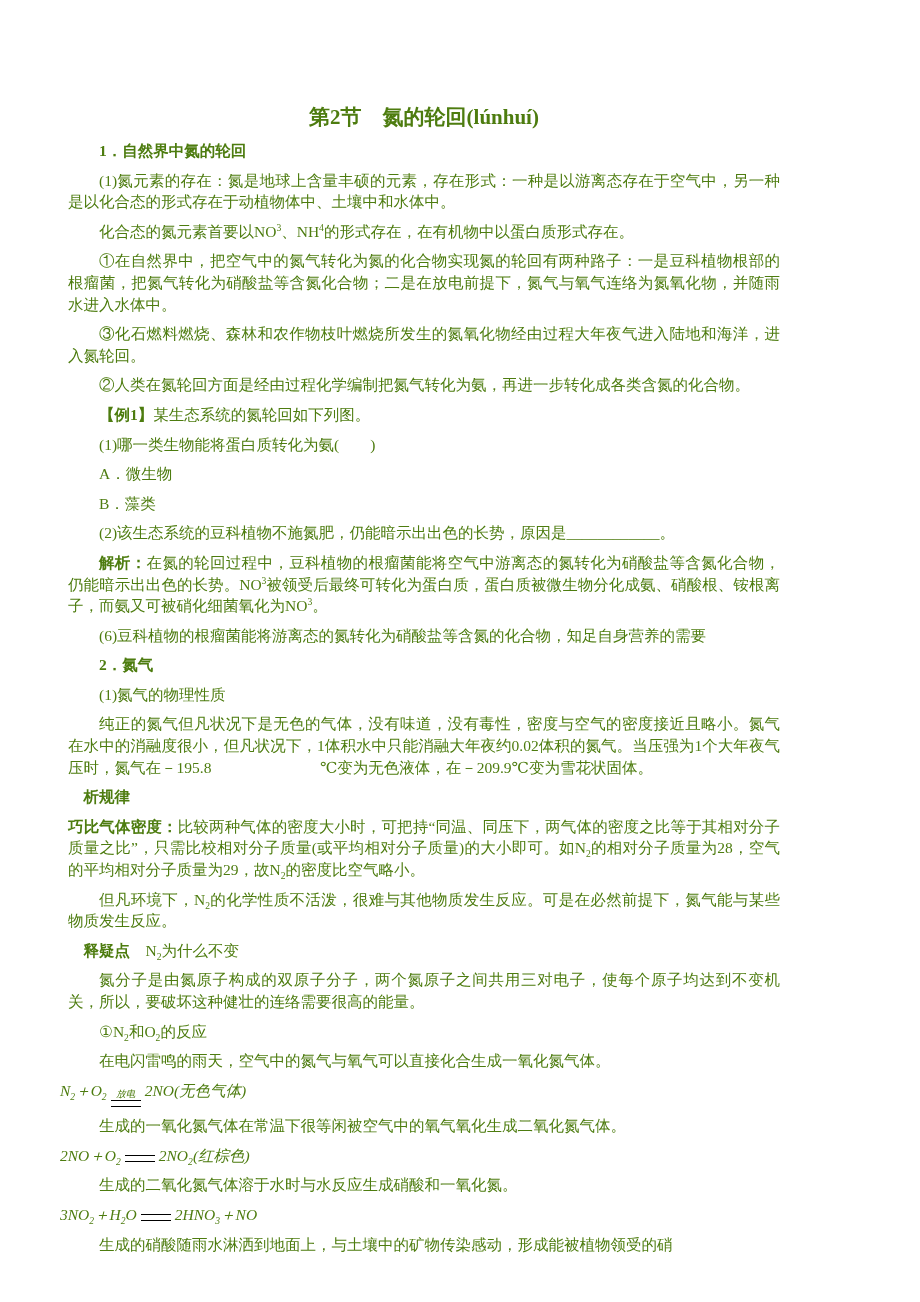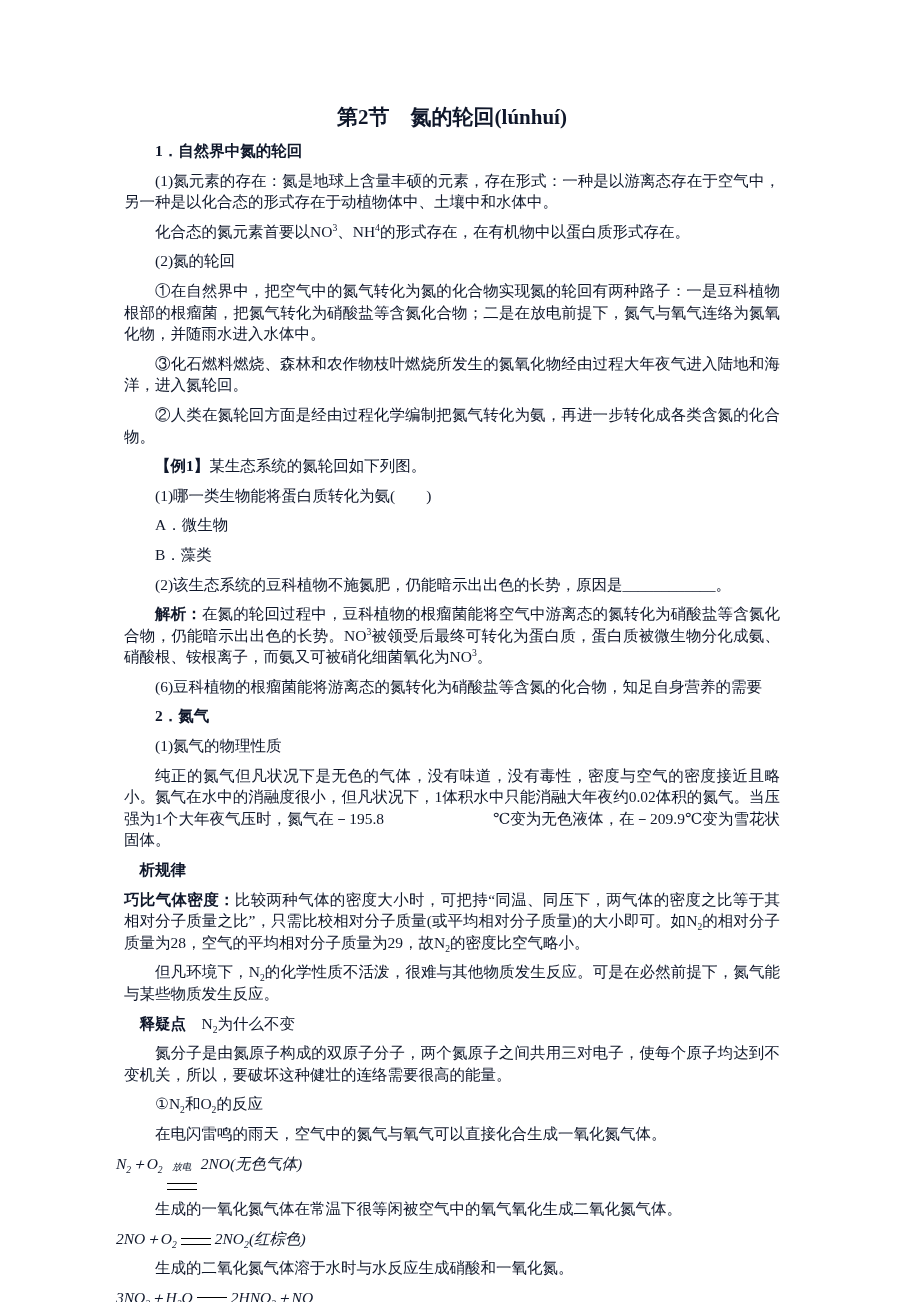--- a/index.html
+++ b/index.html
@@ -1,54 +1,53 @@
 <!DOCTYPE html>
 <html><head>
 <meta charset="utf-8">
 <style>
   html,body{margin:0;padding:0;background:#ffffff;}
   .page{
     width:920px;height:1302px;box-sizing:border-box;
-    background:#ffffff;color:#0f172a;
-    padding:102px 132px 30px 116px;
+    background:#ffffff;color:#4d7c0f;
+    padding:102px 132px 30px 60px;
     font-family:"Liberation Serif","DejaVu Serif",serif;
     font-size:15.5px;line-height:21.6px;
     overflow:hidden;
   }
   .title{
     text-align:center;font-weight:bold;font-size:21px;line-height:30px;
     margin:0 0 8px 0;
   }
   .para{text-align:justify;margin:8px;}
   .ind{text-indent:2em;}
   .ind1{text-indent:1em;}
   .flush{text-indent:0;}
   .f{margin:3px 0;font-style:italic;}
   .b{font-weight:bold;}
   sup,sub{font-size:0.62em;line-height:0;}
   .eq{
     display:inline-flex;flex-direction:column;align-items:center;
     vertical-align:-1px;margin:0 4px;
   }
-  .eq-top{font-size:9.5px;line-height:1;margin-bottom:11px;}
+  .eq-top{font-size:9.5px;line-height:1;margin-bottom:1px;}
   .eq-bar{
     display:inline-block;width:30px;height:5px;
     border-top:1px solid #000;border-bottom:1px solid #000;
   }
 </style>
 </head>
 <body>
 
 <div class="page">
   <div class="title">第2节　氮的轮回(lúnhuí)</div>
   <div>
       <div class="para ind"><span class="b">1．自然界中氮的轮回</span></div>
       <div class="para ind"><span>(1)氮元素的存在：氮是地球上含量丰硕的元素，存在形式：一种是以游离态存在于空气中，另一种是以化合态的形式存在于动植物体中、土壤中和水体中。</span></div>
       <div class="para ind"><span>化合态的氮元素首要以NO</span><sup>3</sup><span>、NH</span><sup>4</sup><span>的形式存在，在有机物中以蛋白质形式存在。</span></div>
-      <div class="para ind"><span>(2)氮的轮回</span></div>
       <div class="para ind"><span>①在自然界中，把空气中的氮气转化为氮的化合物实现氮的轮回有两种路子：一是豆科植物根部的根瘤菌，把氮气转化为硝酸盐等含氮化合物；二是在放电前提下，氮气与氧气连络为氮氧化物，并随雨水进入水体中。</span></div>
       <div class="para ind"><span>③化石燃料燃烧、森林和农作物枝叶燃烧所发生的氮氧化物经由过程大年夜气进入陆地和海洋，进入氮轮回。</span></div>
       <div class="para ind"><span>②人类在氮轮回方面是经由过程化学编制把氮气转化为氨，再进一步转化成各类含氮的化合物。</span></div>
       <div class="para ind"><span class="b">【例1】</span><span>某生态系统的氮轮回如下列图。</span></div>
       <div class="para ind"><span>(1)哪一类生物能将蛋白质转化为氨(　　)</span></div>
       <div class="para ind"><span>A．微生物</span></div>
       <div class="para ind"><span>B．藻类</span></div>
       <div class="para ind"><span>(2)该生态系统的豆科植物不施氮肥，仍能暗示出出色的长势，原因是____________。</span></div>
       <div class="para ind"><span class="b">解析：</span><span>在氮的轮回过程中，豆科植物的根瘤菌能将空气中游离态的氮转化为硝酸盐等含氮化合物，仍能暗示出出色的长势。NO</span><sup>3</sup><span>被领受后最终可转化为蛋白质，蛋白质被微生物分化成氨、硝酸根、铵根离子，而氨又可被硝化细菌氧化为NO</span><sup>3</sup><span>。</span></div>
       <div class="para ind"><span>(6)豆科植物的根瘤菌能将游离态的氮转化为硝酸盐等含氮的化合物，知足自身营养的需要</span></div>

